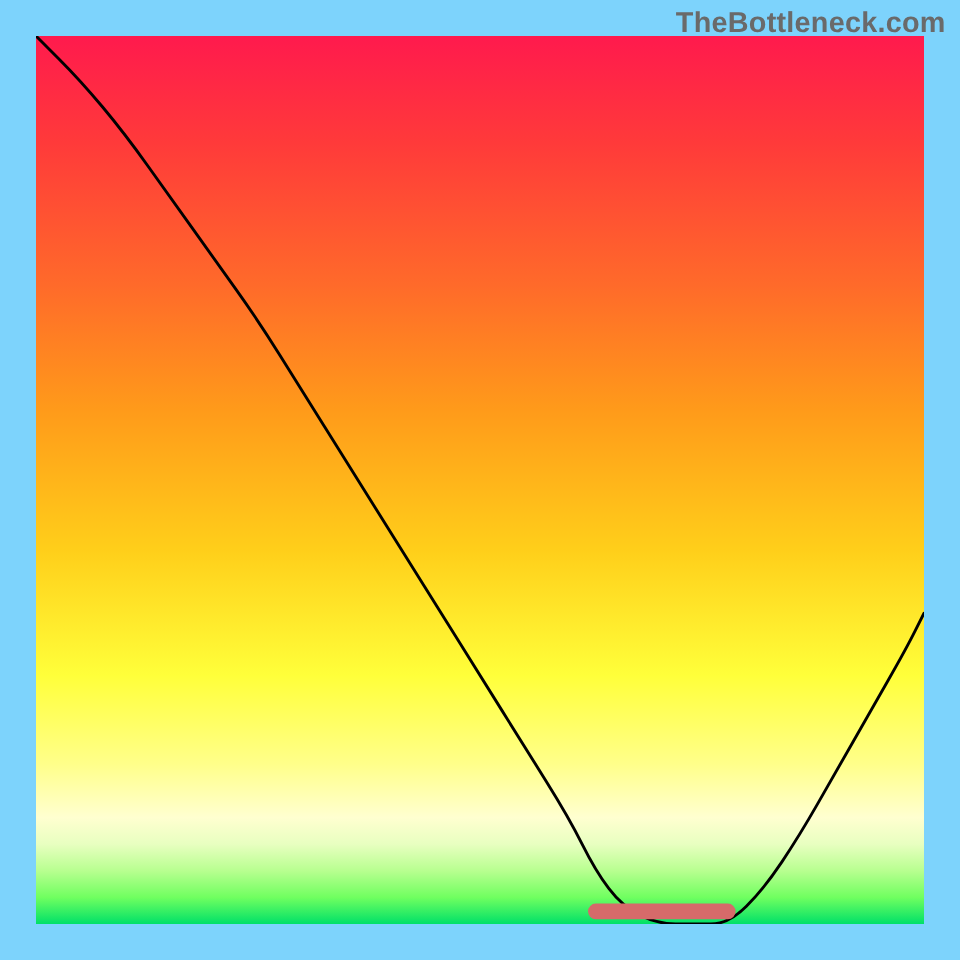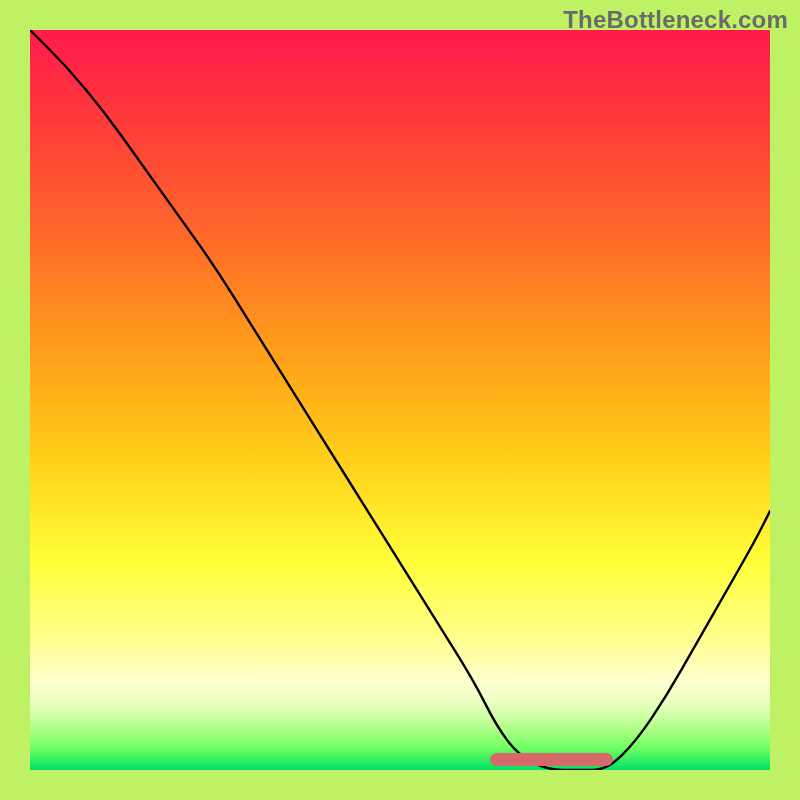--- a/index.html
+++ b/index.html
@@ -1,21 +1,21 @@
 <!DOCTYPE html>
 <html><head>
 <meta charset="utf-8">
 <style>
   * { margin: 0; padding: 0; box-sizing: border-box; }
   html, body { width: 800px; height: 800px; overflow: hidden; background: #000; }
   .container {
     position: relative;
     width: 800px;
     height: 800px;
-    background: #bef264;
+    background: #7dd3fc;
   }
   .plot-area {
     position: absolute;
     left: 30px;
     top: 30px;
     width: 740px;
     height: 740px;
     background: linear-gradient(to bottom,
       #ff1a4d 0%,
       #ff3a3a 12%,

